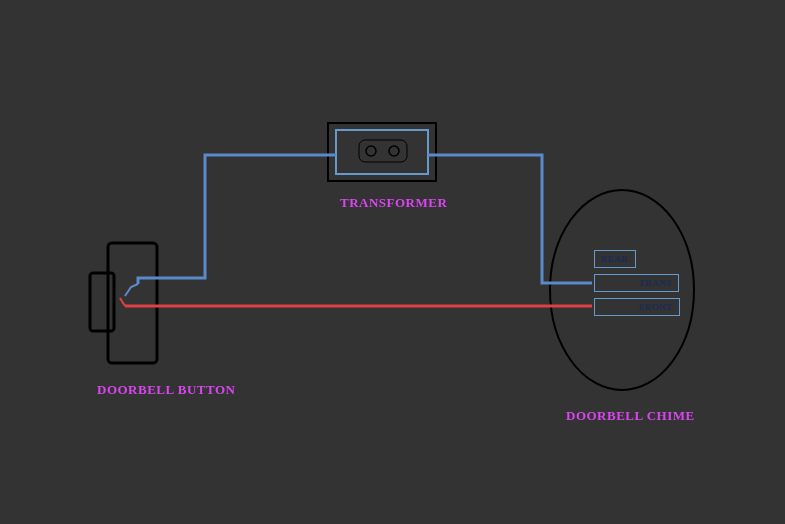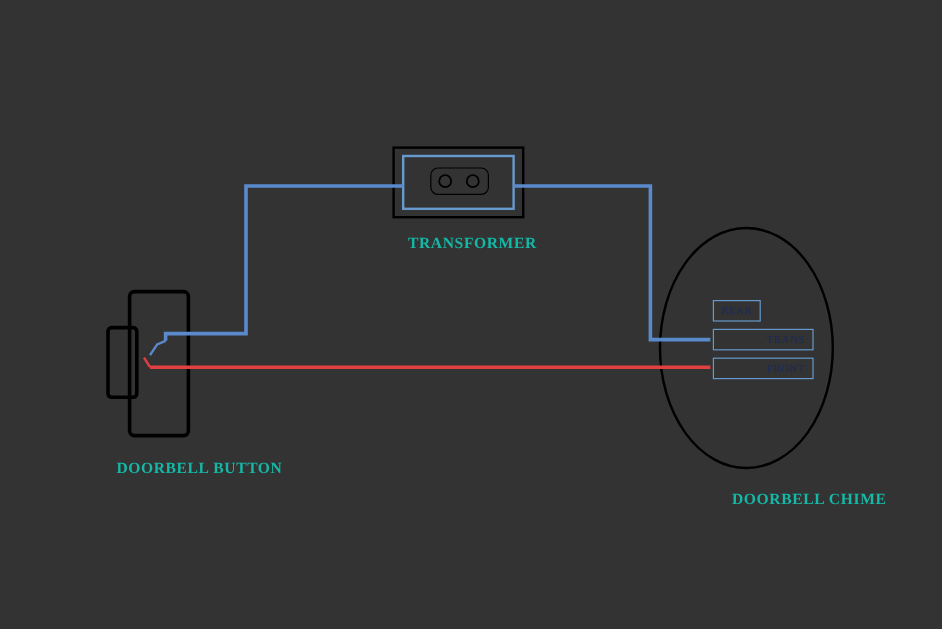--- a/index.html
+++ b/index.html
@@ -5,30 +5,30 @@
     * { margin: 0; padding: 0; box-sizing: border-box; }
     body {
       width: 785px;
       height: 524px;
       background: #333333;
       position: relative;
       font-family: Georgia, 'Times New Roman', serif;
     }
     .label {
       position: absolute;
-      color: #14b8a6;
+      color: #d946ef;
       font-size: 13px;
       font-weight: bold;
       letter-spacing: 0.5px;
     }
     .terminal-label {
       position: absolute;
       color: #1a2a5a;
       font-size: 9px;
-      font-weight: normal;
+      font-weight: bold;
       letter-spacing: 0.5px;
       border: 1px solid #6699cc;
       padding: 3px 6px;
       background: transparent;
     }
     svg {
       position: absolute;
       top: 0;
       left: 0;
     }
@@ -56,17 +56,17 @@
 
   <path d="M 428 155 L 542 155 L 542 283 L 592 283" fill="none" stroke="#5a8acc" stroke-width="3"></path>
 
   <path d="M 125 306 L 592 306" fill="none" stroke="#e04040" stroke-width="3"></path>
 
   <path d="M 120 298 L 125 306" fill="none" stroke="#e04040" stroke-width="2"></path>
 </svg>
 
 <div class="label" style="left:340px; top:195px;">TRANSFORMER</div>
 <div class="label" style="left:65px; top:382px;margin-left:32px;">DOORBELL BUTTON</div>
-<div class="label" style="left:566px; top:408px;margin-left:44px;">DOORBELL CHIME</div>
+<div class="label" style="left:566px; top:408px;">DOORBELL CHIME</div>
 
 <div class="terminal-label" style="left:594px; top:250px;">REAR</div>
 <div class="terminal-label" style="left:594px; top:274px;padding-left:44px;">TRANS</div>
 <div class="terminal-label" style="left:594px; top:298px;padding-left:44px;">FRONT</div>
 
 </body></html>

